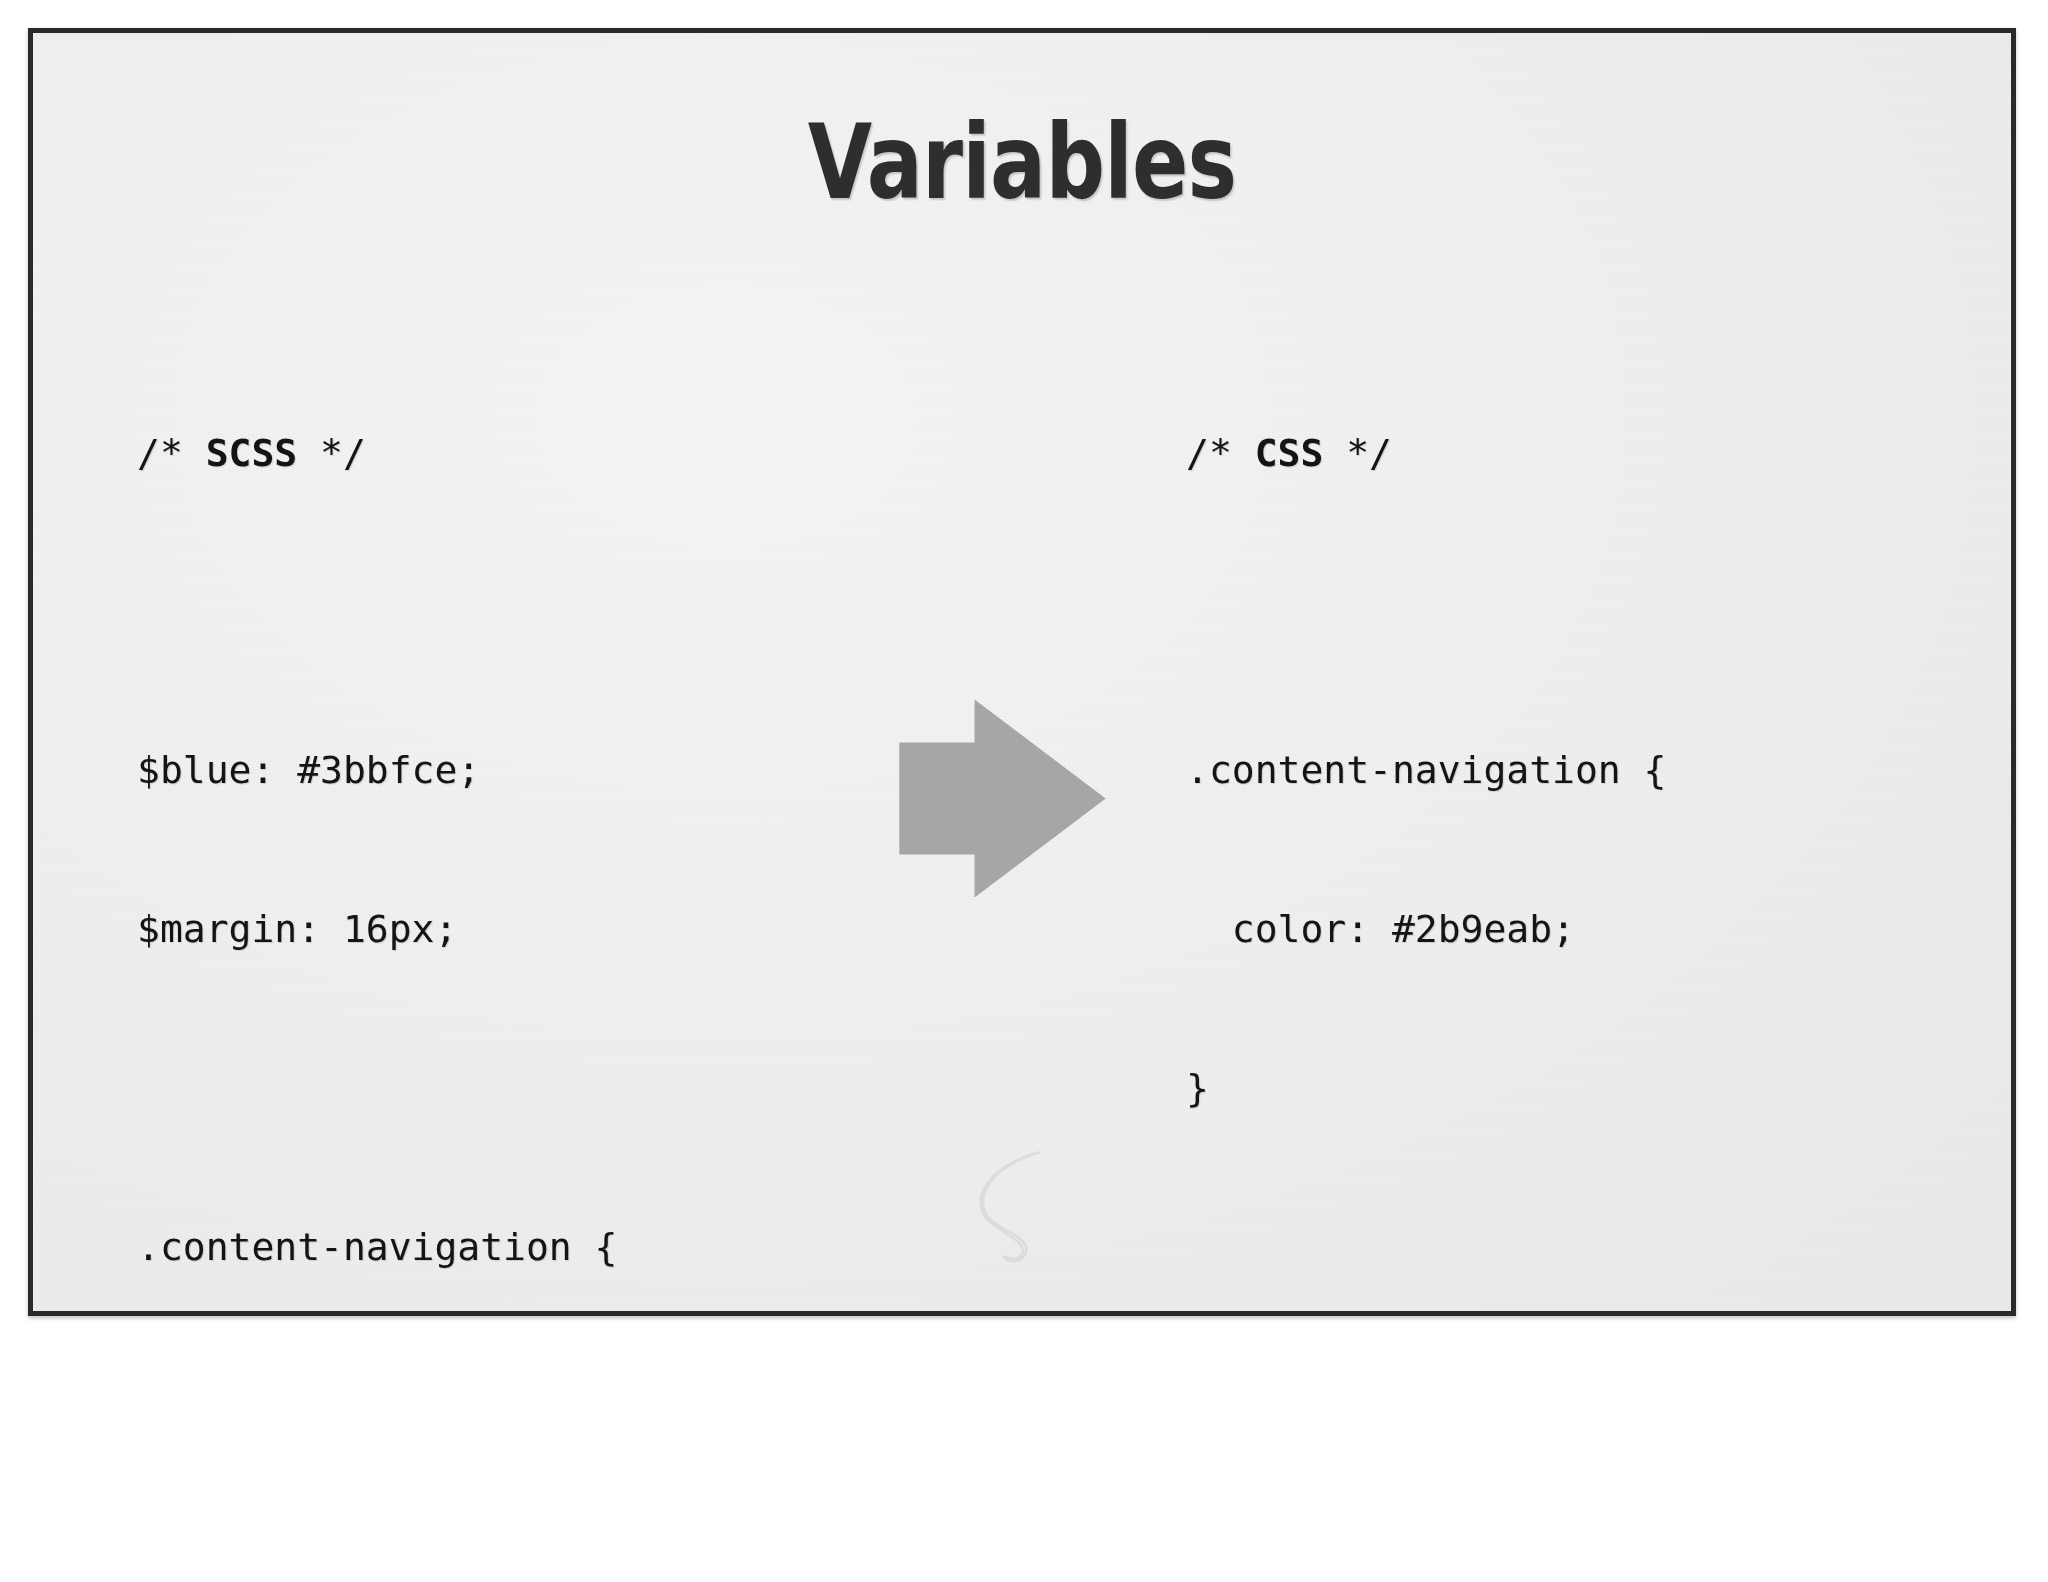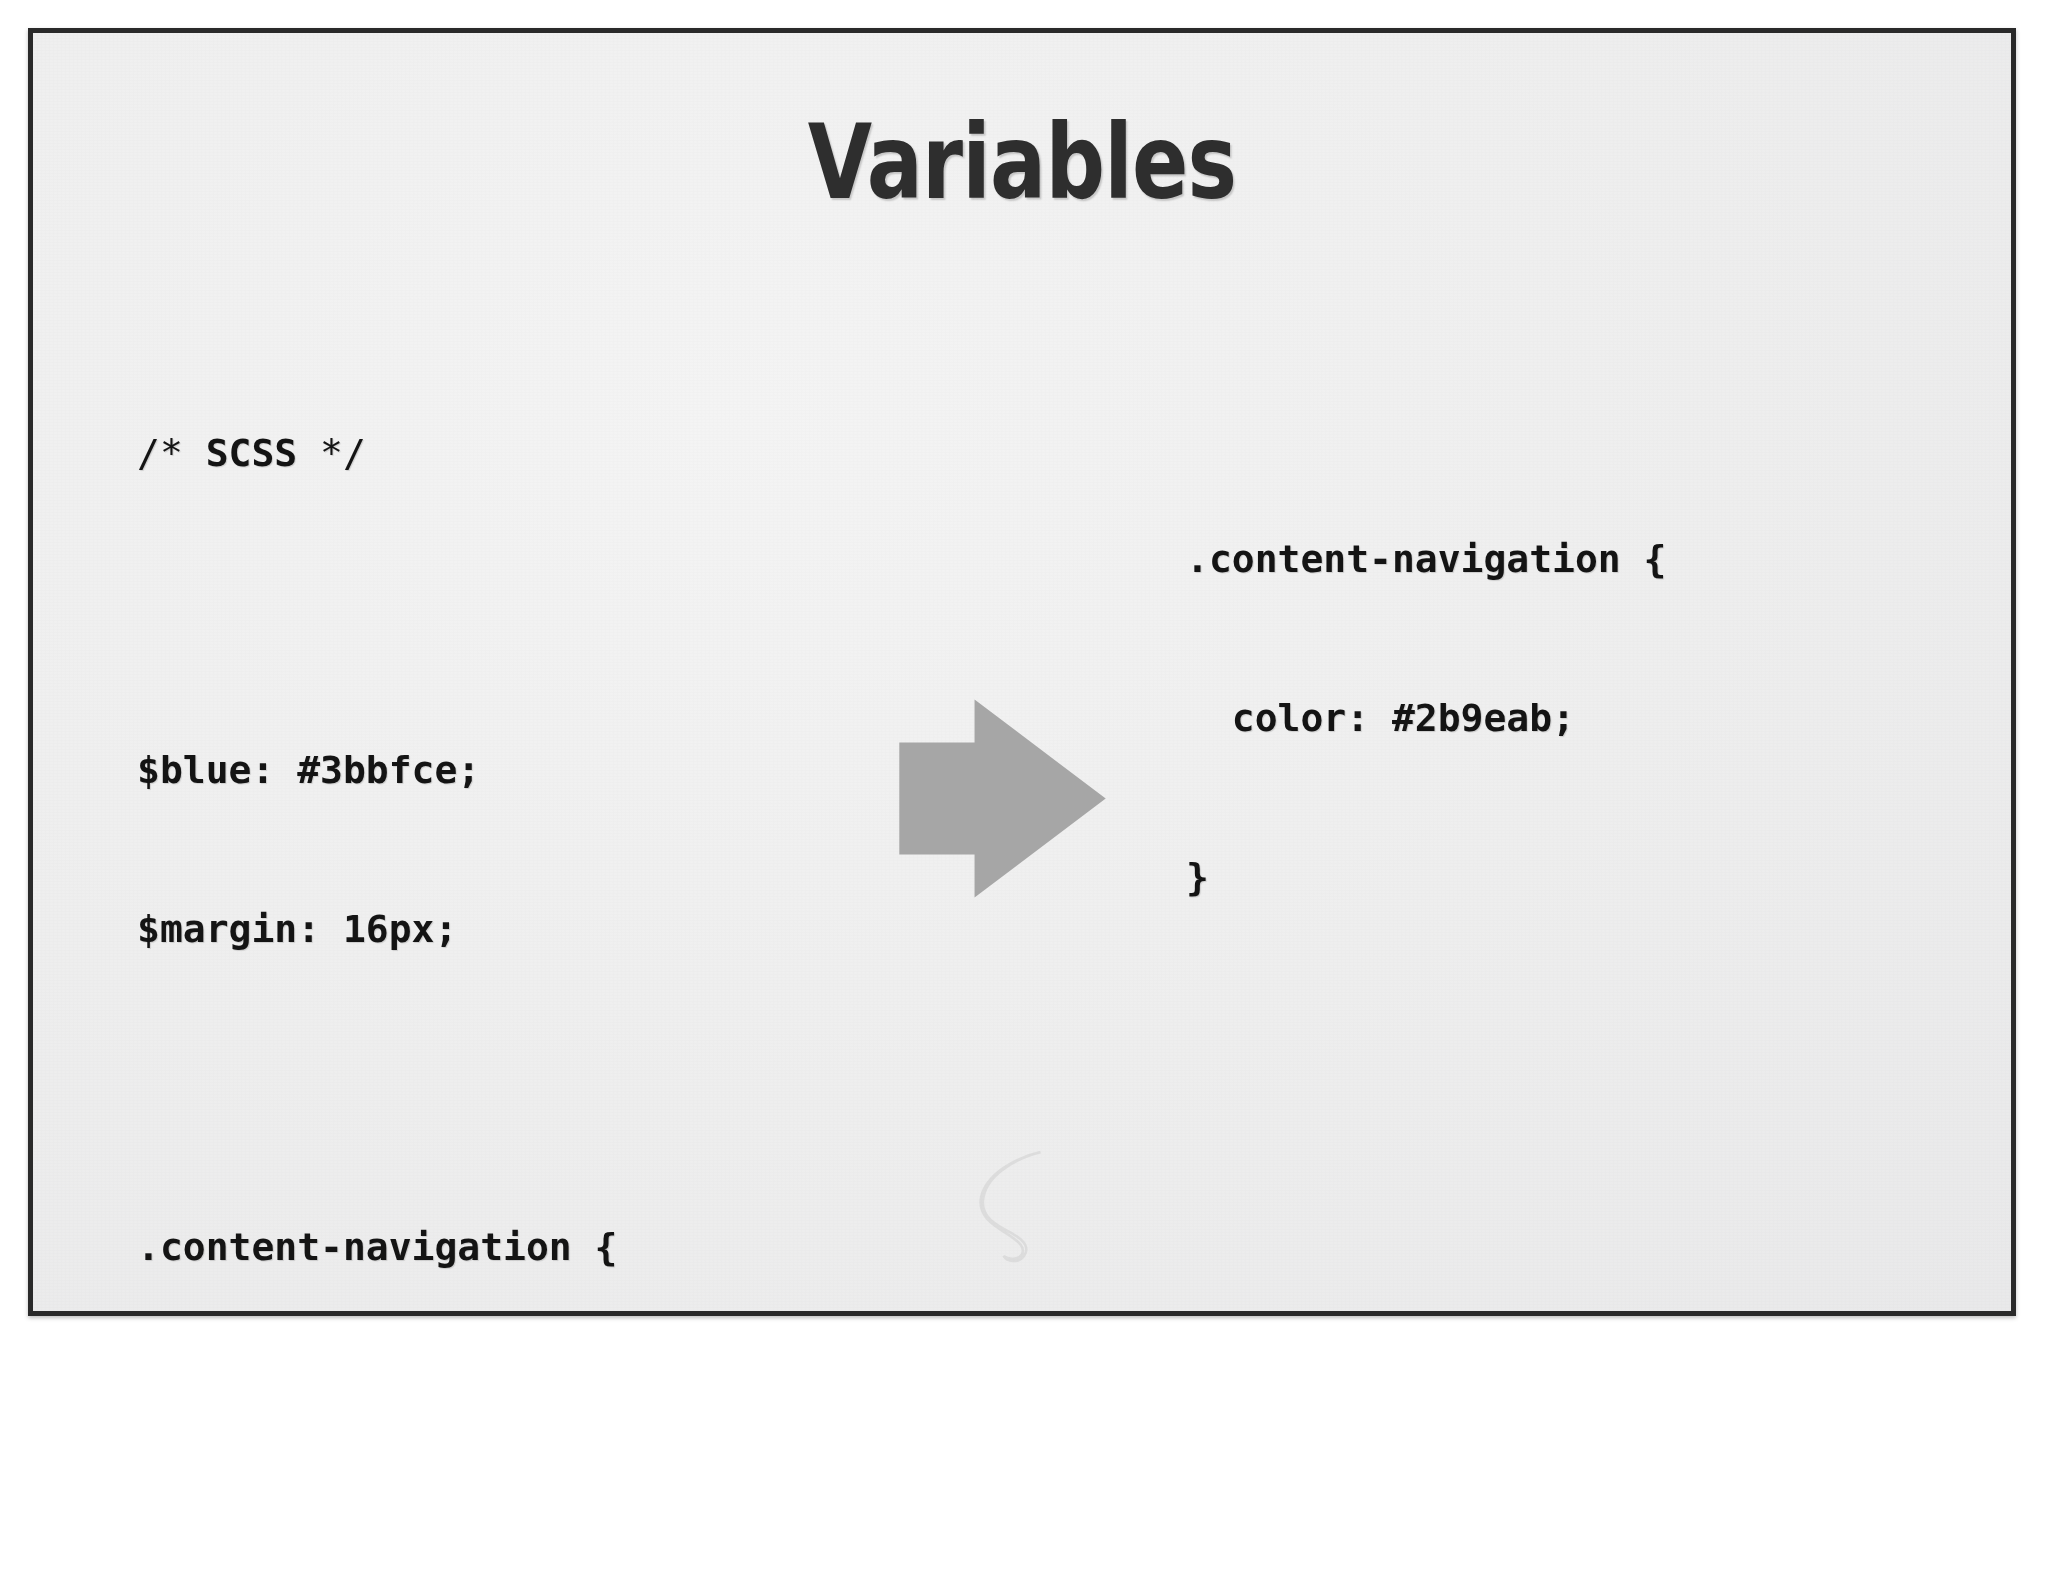--- a/index.html
+++ b/index.html
@@ -70,21 +70,21 @@
   #css-column  { left: 1153px; top: 288px; }
 
   .code-header {
     font-weight: normal;
     margin-bottom: 52px;
   }
   .code-header .lang {
     font-weight: bold;
   }
   .code-block { margin: 0 0 53px 0; }
-  .code-line { display: block; min-height: 53px; font-weight: bold; }
+  .code-line { display: block; min-height: 53px; }
 
   
   #transform-arrow {
     position: absolute;
     left: 862px;
     top: 658px;
     width: 215px;
     height: 215px;
   }
 
@@ -125,20 +125,21 @@
       
       
     </div>
   </div>
 
   <svg id="transform-arrow" viewBox="0 0 100 100">
     <polygon points="2,24 37,24 37,4 98,50 37,96 37,76 2,76" fill="#a6a6a6"></polygon>
   </svg>
 
   <div class="code-col" id="css-column">
+    <div class="code-header"><span>/* </span><span class="lang">CSS</span><span> */</span></div>
     <div class="code-block">
       <span class="code-line">.content-navigation {</span>
       <span class="code-line">  color: #2b9eab;</span>
       <span class="code-line">}</span>
       <span class="code-line"></span>
       
       
       
       
       

